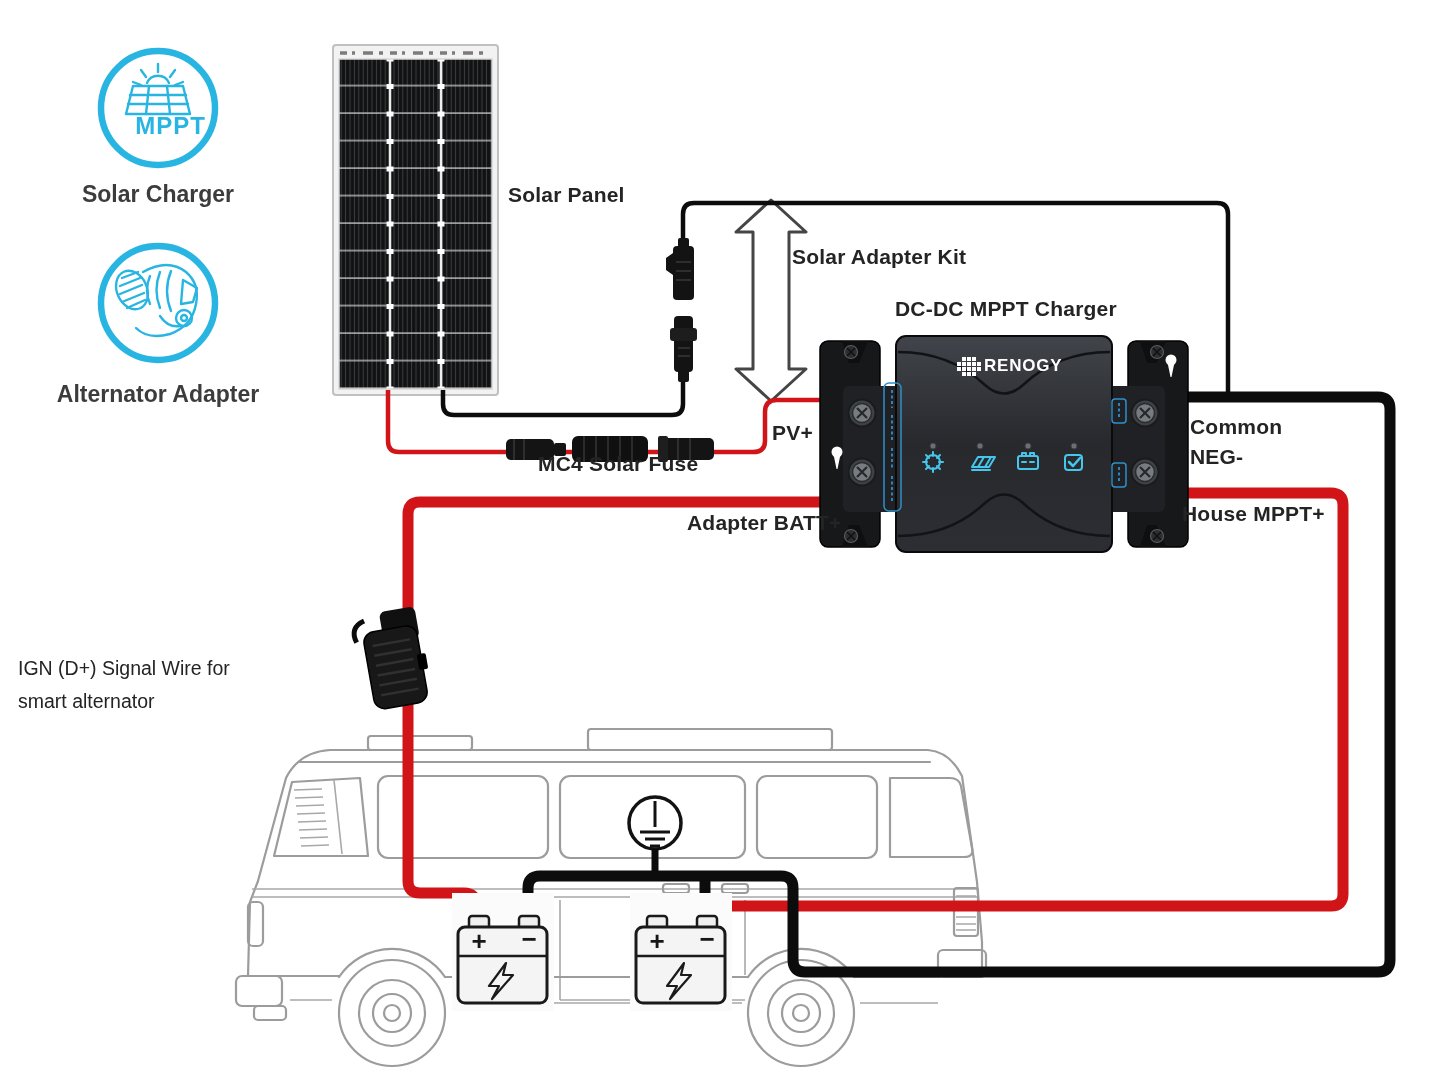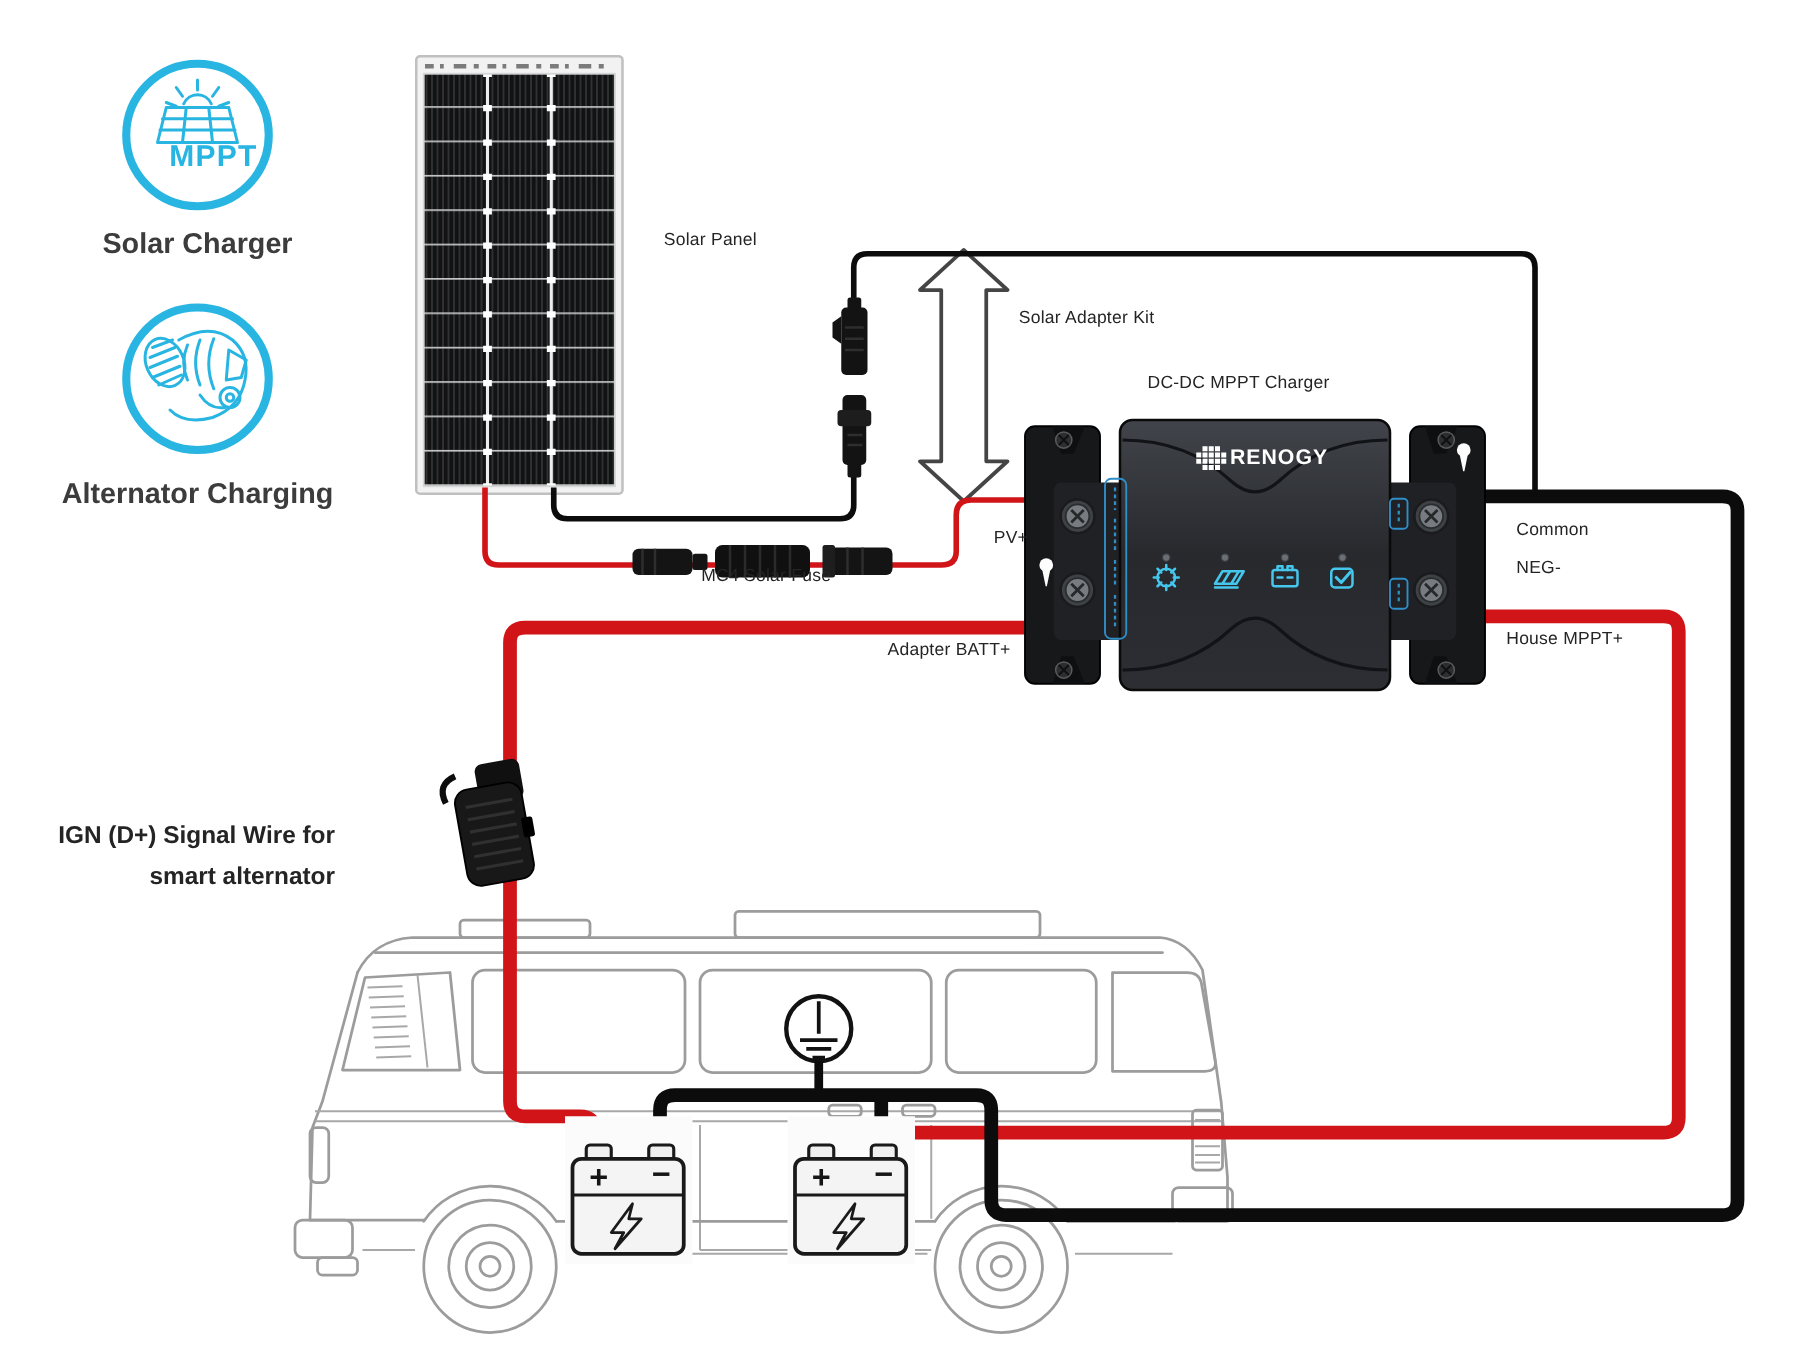--- a/index.html
+++ b/index.html
@@ -9,42 +9,42 @@
     --van:#9c9c9c;
     --ink:#242424;
   }
   html,body{margin:0;padding:0;background:#fff;}
   .stage{
     position:relative;width:1445px;height:1084px;background:#ffffff;
     font-family:"Liberation Sans",sans-serif;overflow:hidden;
   }
   svg{position:absolute;left:0;top:0;}
   .lbl{
-    position:absolute;font-weight:400;font-size:14px;color:var(--ink);
-    white-space:nowrap;letter-spacing:.2px;margin-left:23px;
+    position:absolute;font-weight:700;font-size:21px;color:var(--ink);
+    white-space:nowrap;letter-spacing:.2px;
   }
   .legend-lbl{
     position:absolute;font-weight:600;font-size:23px;color:#3c3c3c;
     text-align:center;white-space:nowrap;
   }
   .mppt{
     position:absolute;left:110px;top:112px;width:96px;text-align:right;
     color:var(--accent);font-weight:600;font-size:24px;letter-spacing:1px;
   }
   .brand{
     position:absolute;left:984px;top:356px;color:#ffffff;font-weight:700;
     font-size:17px;letter-spacing:.8px;
   }
   .batt-sign{
     position:absolute;width:24px;text-align:center;font-weight:700;
     font-size:26px;color:#161616;line-height:26px;
   }
   .ign-block{
-    position:absolute;left:18px;top:652px;width:250px;text-align:right;
-    font-weight:700;font-size:19.5px;color:var(--ink);line-height:33px;
+    position:absolute;left:18px;top:652px;width:250px;
+    font-weight:400;font-size:19.5px;color:var(--ink);line-height:33px;
   }
   
   .wRthick{stroke:var(--wire-red);stroke-width:11;fill:none;}
   .wRthin{stroke:var(--wire-red);stroke-width:4.5;fill:none;}
   .wKthick{stroke:var(--wire-black);stroke-width:11;fill:none;}
   .wKthin{stroke:var(--wire-black);stroke-width:4.5;fill:none;}
   .vanline{stroke:var(--van);stroke-width:2.2;fill:none;stroke-linejoin:round;stroke-linecap:round;}
   .vanthin{stroke:#a8a8a8;stroke-width:1.6;fill:none;}
   .cyic{stroke:#45c6ec;stroke-width:2;fill:none;stroke-linejoin:round;stroke-linecap:round;}
   .cyleg{stroke:var(--accent);stroke-width:2.4;fill:none;stroke-linejoin:round;stroke-linecap:round;}
@@ -312,21 +312,21 @@
             <circle cx="1145" cy="472" r="13.5" fill="#3f4245" stroke="#191b1d" stroke-width="2"></circle>
             <circle cx="1145" cy="472" r="9.5" fill="#787c80" stroke="#2a2d2f" stroke-width="1.5"></circle>
             <path d="M1140,467 l10,10 M1140,477 l10,-10" stroke="#26282a" stroke-width="2.2"></path>
           </g>
     </g>
   </g>
 </svg>
 
 <span class="mppt">MPPT</span>
 <span class="legend-lbl" style="left:38px;top:181px;width:240px;">Solar Charger</span>
-<span class="legend-lbl" style="left:18px;top:381px;width:280px;">Alternator Charging</span>
+<span class="legend-lbl" style="left:18px;top:381px;width:280px;">Alternator Adapter</span>
 
 <span class="lbl" style="left:508px;top:183px;">Solar Panel</span>
 <span class="lbl" style="left:792px;top:245px;">Solar Adapter Kit</span>
 <span class="lbl" style="left:895px;top:297px;">DC-DC MPPT Charger</span>
 <span class="lbl" style="left:772px;top:421px;">PV+</span>
 <span class="lbl" style="left:687px;top:511px;">Adapter BATT+</span>
 <span class="lbl" style="left:1190px;top:415px;">Common</span>
 <span class="lbl" style="left:1190px;top:445px;">NEG-</span>
 <span class="lbl" style="left:1182px;top:502px;">House MPPT+</span>
 <span class="lbl" style="left:538px;top:452px;">MC4 Solar Fuse</span>

